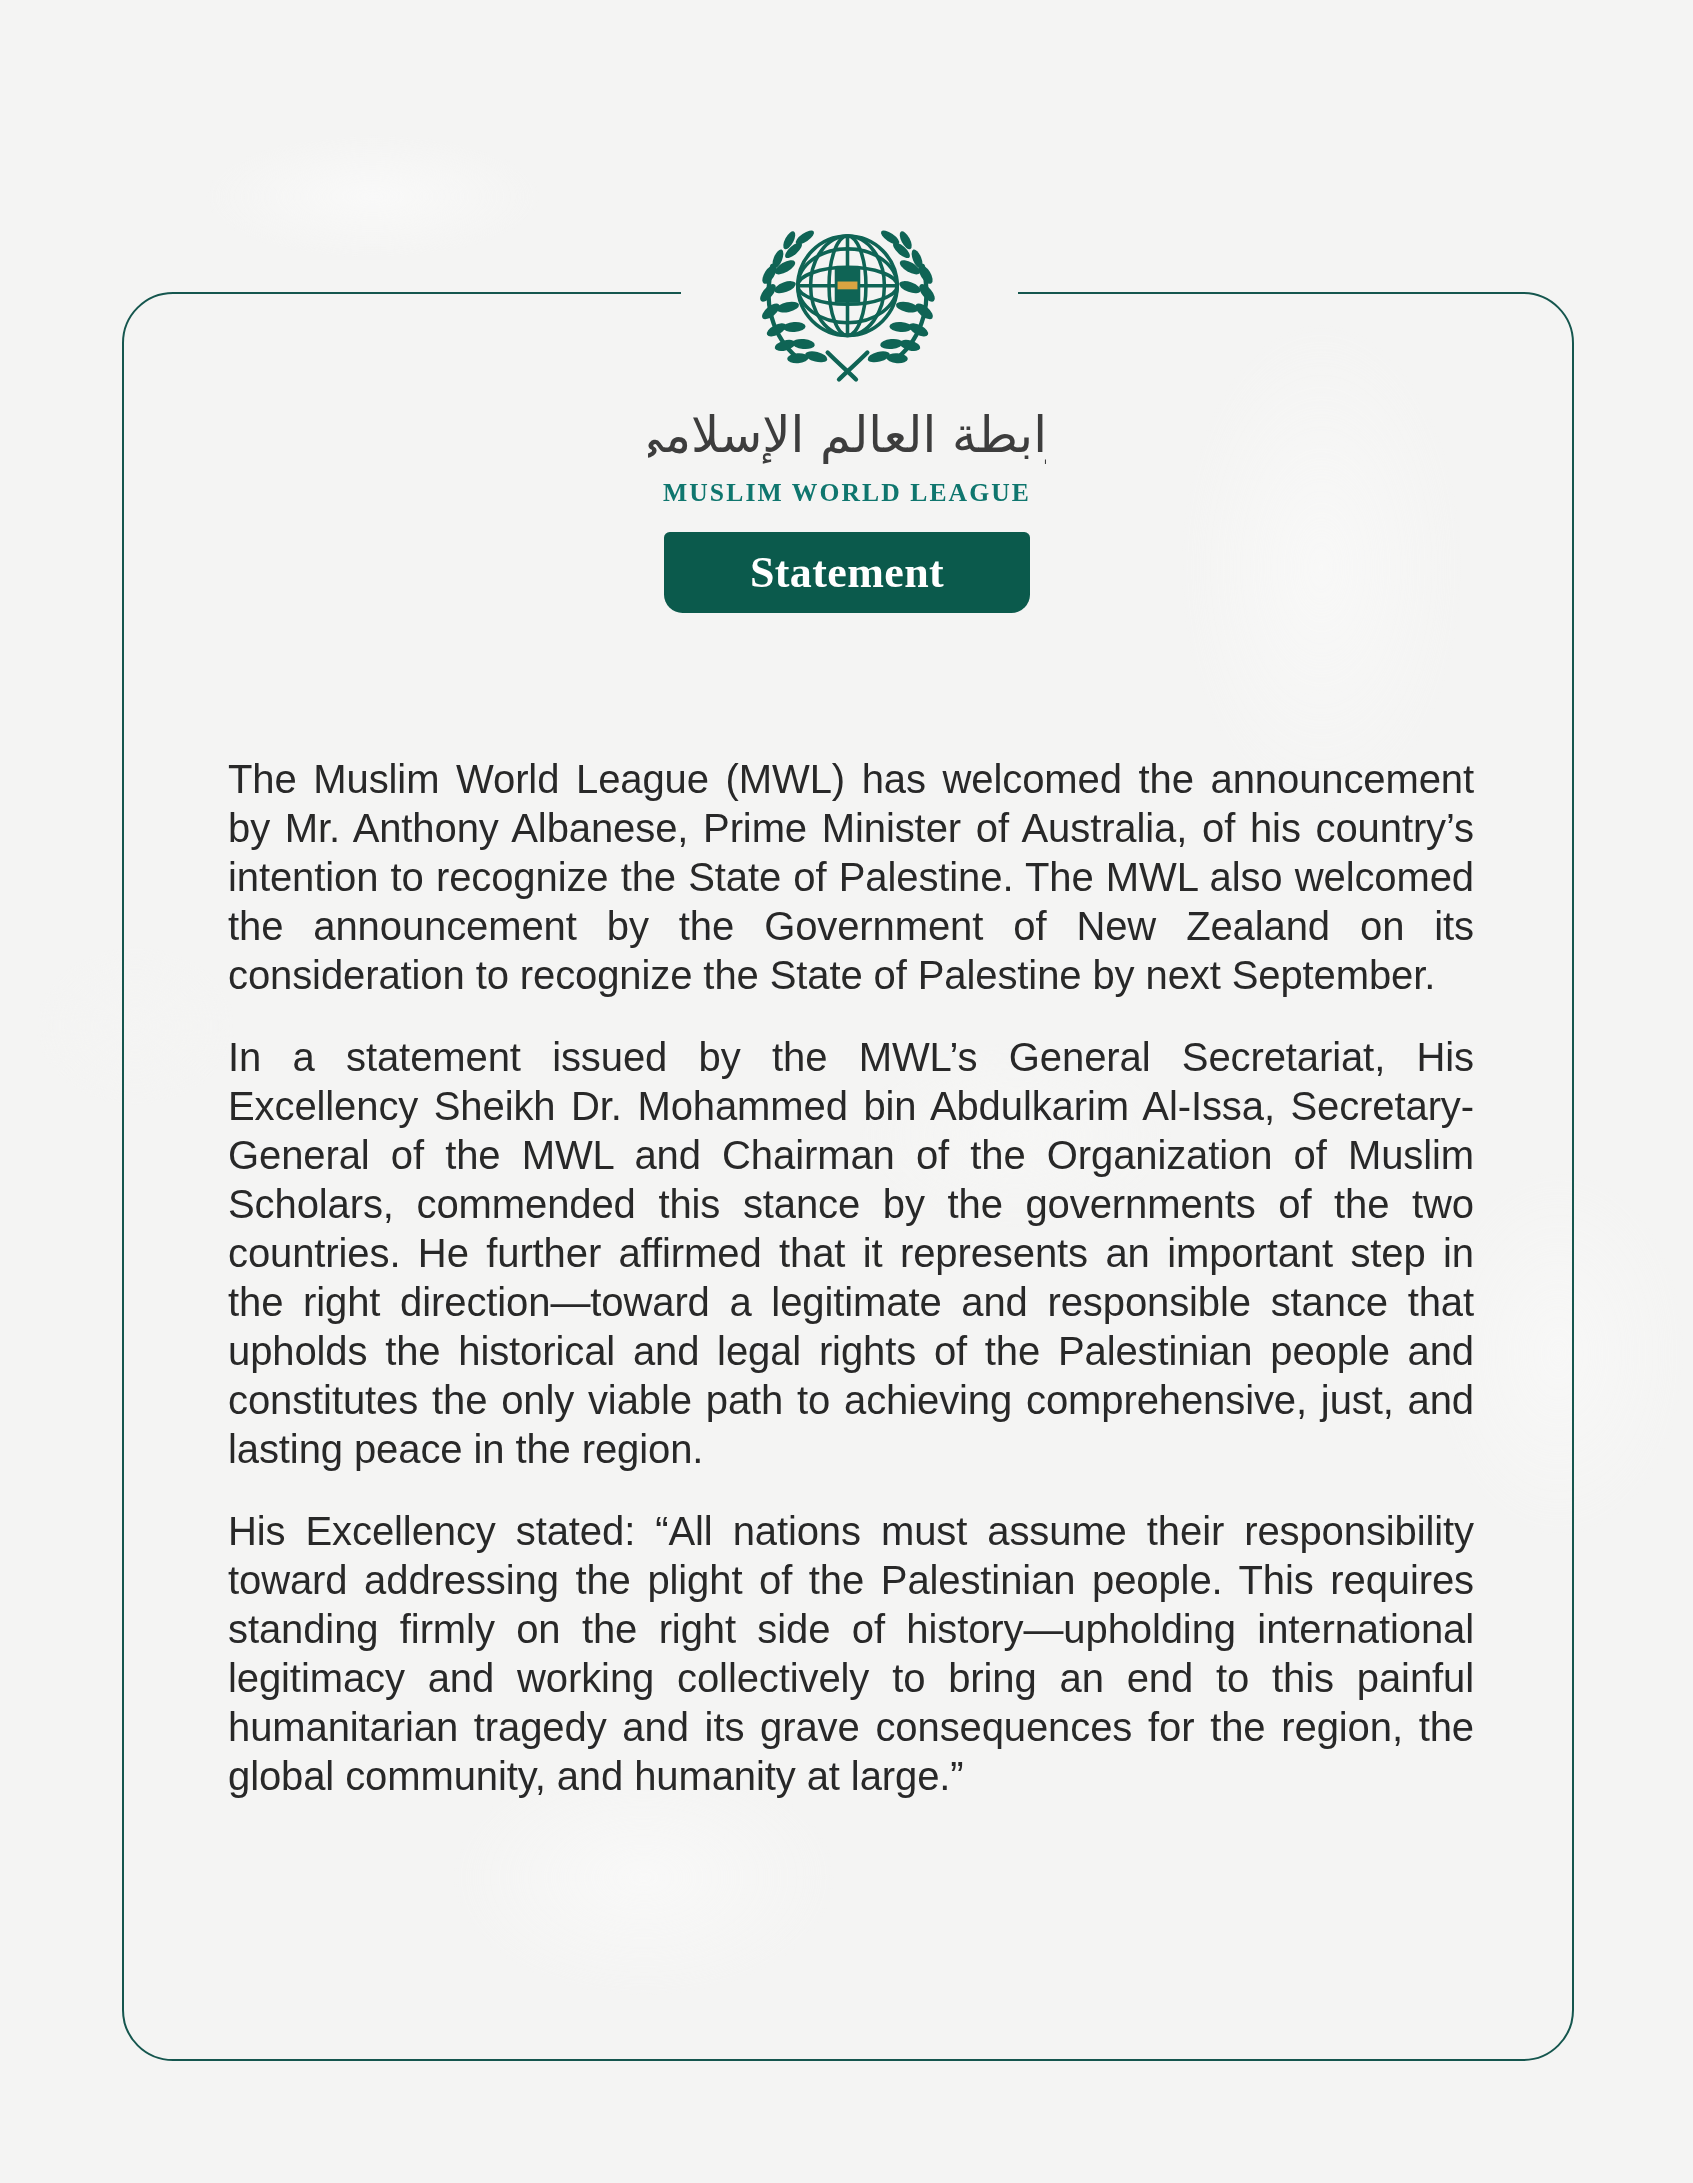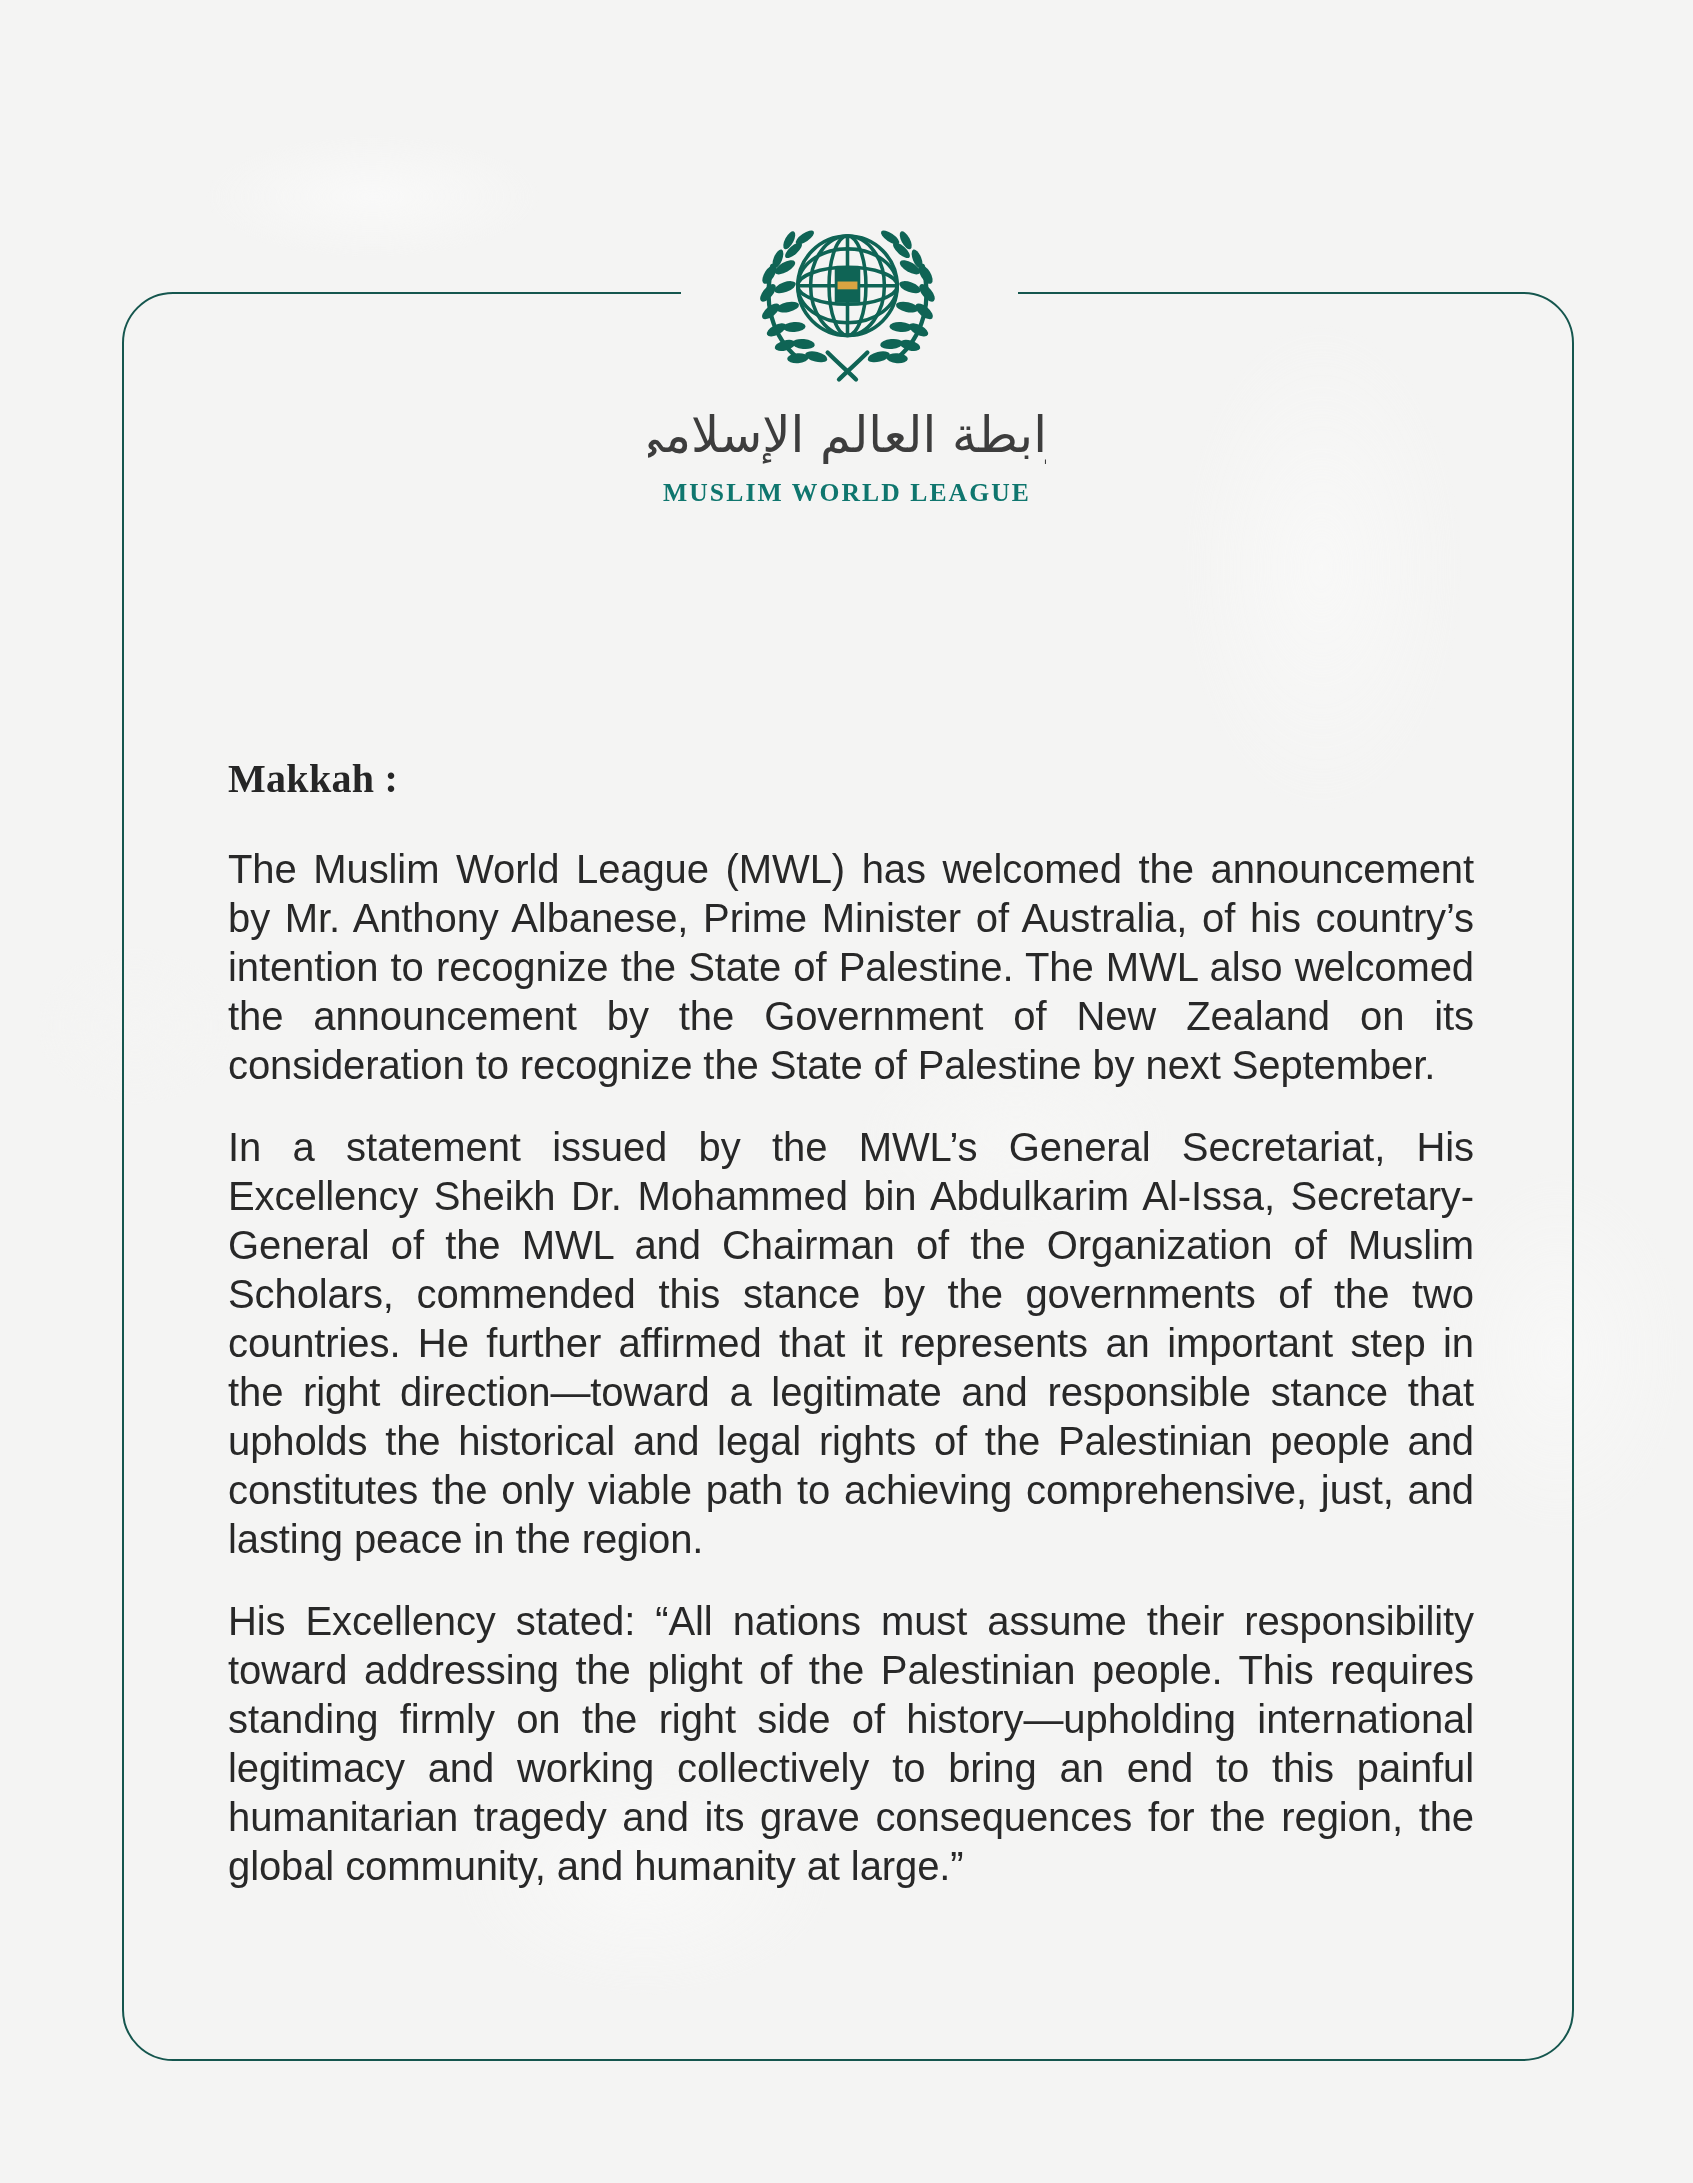--- a/index.html
+++ b/index.html
@@ -200,21 +200,23 @@
       <path d="M178,206 C162,222 148,234 138,244"></path>
     </g>
   </svg>
 
   <svg class="arabic-title" viewBox="0 0 560 110">
     <text x="280" y="78" text-anchor="middle" font-family="'DejaVu Sans', sans-serif" font-size="70" fill="#3d3d3d">رابطة العالم الإسلامي</text>
   </svg>
 
   <div class="latin-title">MUSLIM WORLD LEAGUE</div>
 
+  <div class="statement-badge">
+    <span>Statement</span>
+  </div>
 </div>
 
 <div class="content">
-  <div class="dateline">Makkah :</div>
   <p class="para">The Muslim World League (MWL) has welcomed the announcement by Mr. Anthony Albanese, Prime Minister of Australia, of his country’s intention to recognize the State of Palestine. The MWL also welcomed the announcement by the Government of New Zealand on its consideration to recognize the State of Palestine by next September.</p>
   <p class="para">In a statement issued by the MWL’s General Secretariat, His Excellency Sheikh Dr. Mohammed bin Abdulkarim Al-Issa, Secretary-General of the MWL and Chairman of the Organization of Muslim Scholars, commended this stance by the governments of the two countries. He further affirmed that it represents an important step in the right direction—toward a legitimate and responsible stance that upholds the historical and legal rights of the Palestinian people and constitutes the only viable path to achieving comprehensive, just, and lasting peace in the region.</p>
   <p class="para">His Excellency stated: “All nations must assume their responsibility toward addressing the plight of the Palestinian people. This requires standing firmly on the right side of history—upholding international legitimacy and working collectively to bring an end to this painful humanitarian tragedy and its grave consequences for the region, the global community, and humanity at large.”</p>
 </div>
 
 
 </body></html>

